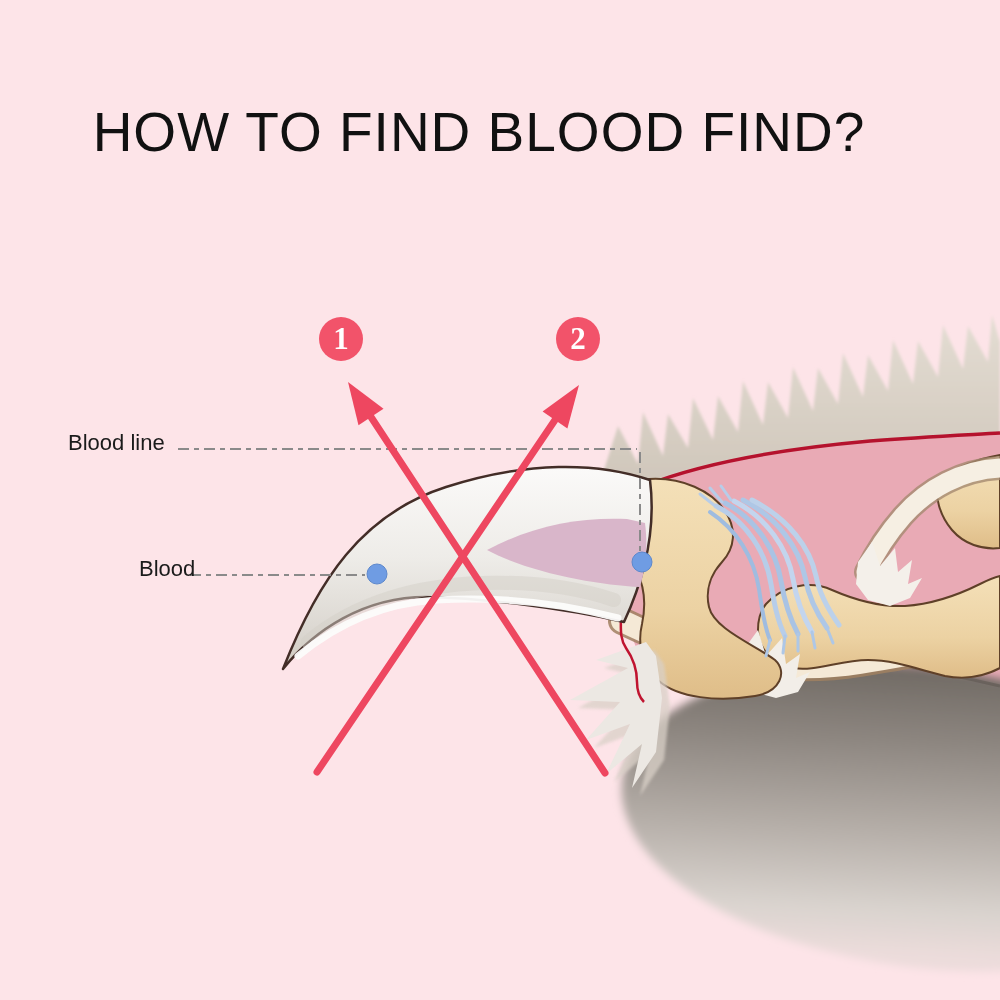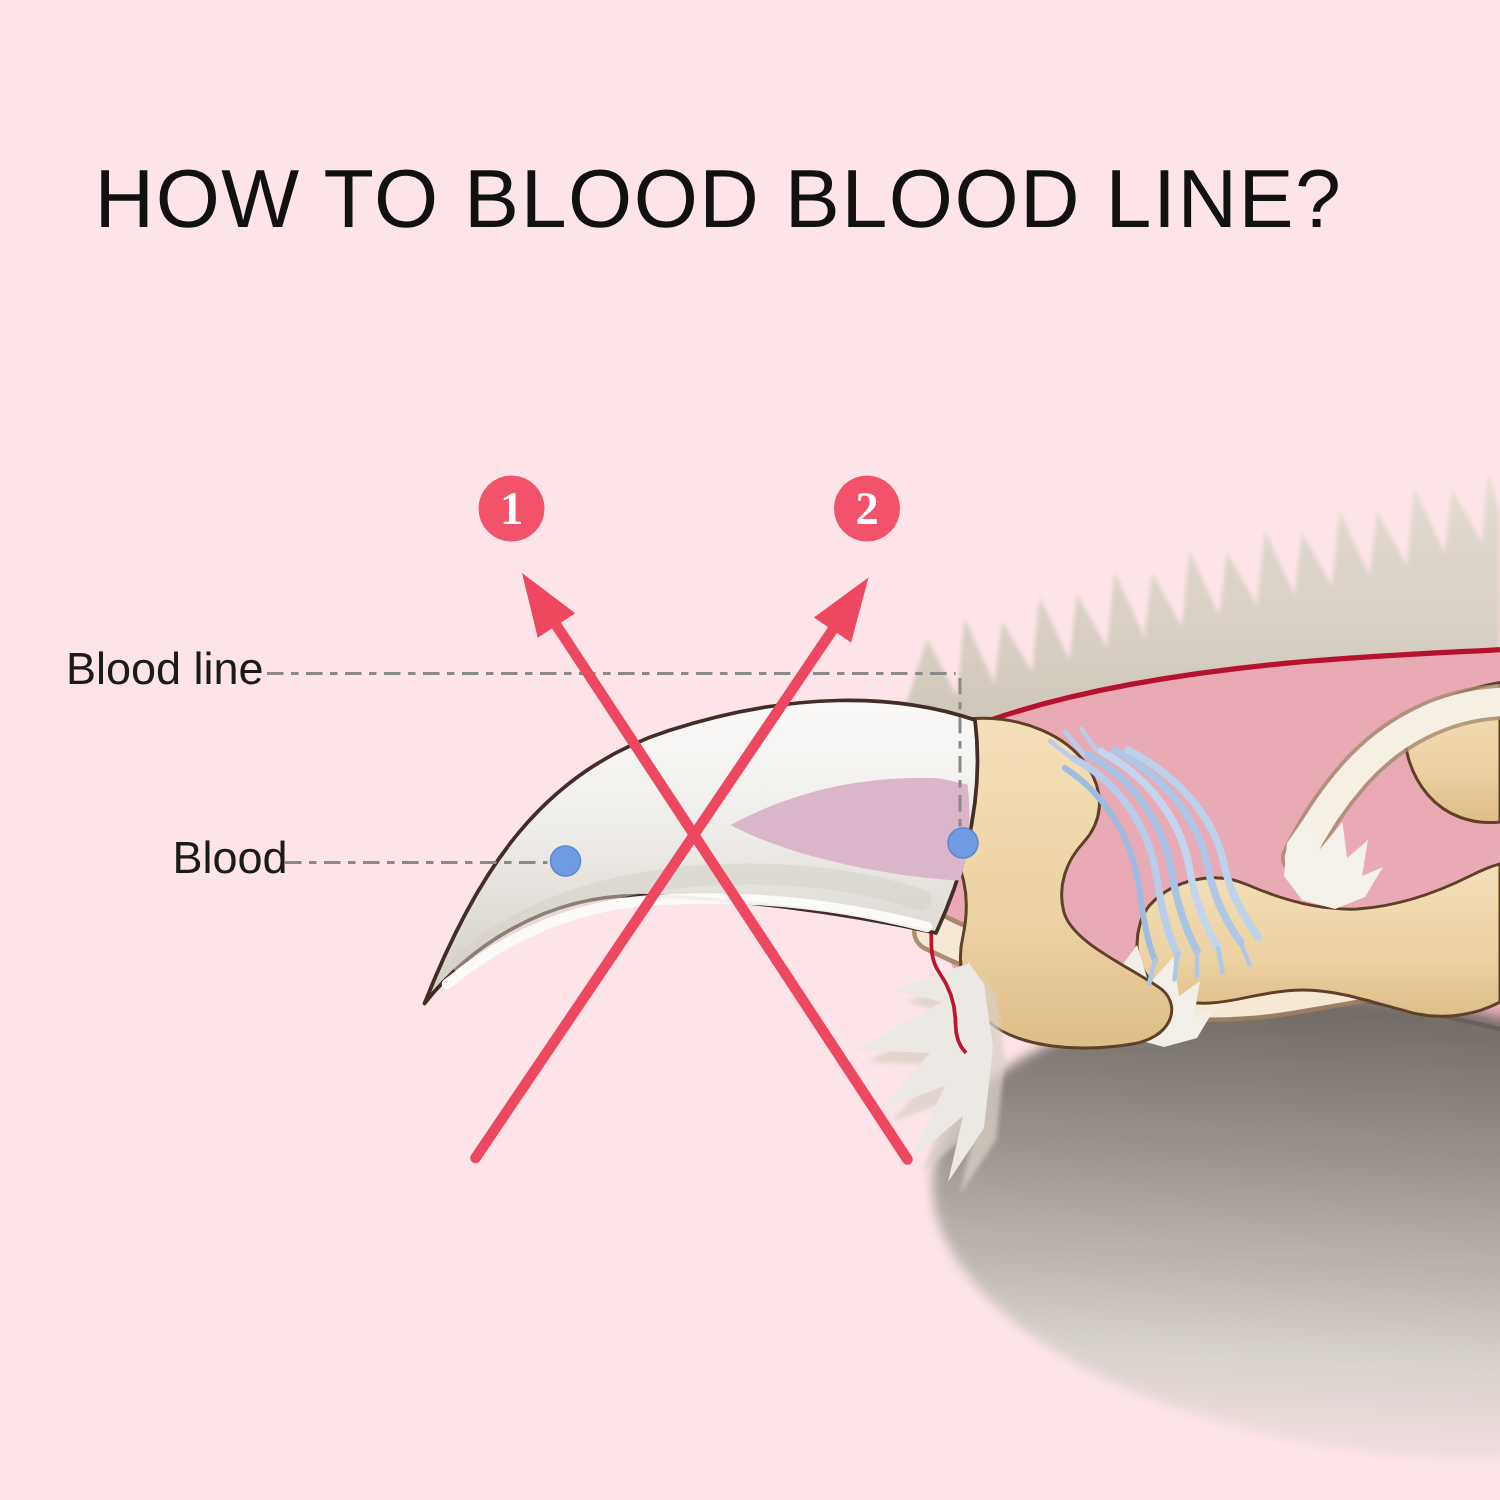--- a/index.html
+++ b/index.html
@@ -8,21 +8,21 @@
     background:var(--background,#fde4e8);
     font-family:"Liberation Sans",sans-serif;
   }
   .stage svg{position:absolute;left:0;top:0;}
   .title{
     position:absolute;left:0;top:100px;width:958px;text-align:center;
     font-size:55px;font-weight:400;letter-spacing:1px;color:var(--title-ink,#111);
     white-space:nowrap;
   }
   .lbl{
-    position:absolute;color:#1b1b1b;font-size:30px;font-weight:500;white-space:nowrap;
+    position:absolute;color:#1b1b1b;font-size:22px;font-weight:500;white-space:nowrap;margin-left:24px;
   }
   .lbl-blood{left:44px;top:430px;}
   .lbl-nail{left:115px;top:556px;}
   .marker{
     position:absolute;width:44px;height:44px;border-radius:50%;
     background:var(--marker-red,#f2536a);color:#fff;text-align:center;
     font-family:"Liberation Serif",serif;font-weight:700;font-size:31px;line-height:44px;
   }
   .marker-1{left:319px;top:317px;}
   .marker-2{left:556px;top:317px;}
@@ -131,19 +131,19 @@
     <g>
       <path fill="none" style="stroke:var(--arrow-red)" stroke-width="7" stroke-linecap="round" d="M 317 772 L 555 420"></path>
       <polygon style="fill:var(--arrow-red)" points="579,385 567.4,428.4 542.6,411.6"></polygon>
     </g>
     <g>
       <path fill="none" style="stroke:var(--arrow-red)" stroke-width="7" stroke-linecap="round" d="M 605 773 L 371 417"></path>
       <polygon style="fill:var(--arrow-red)" points="348,382 383.5,408.8 358.5,425.2"></polygon>
     </g>
   </svg>
 
-  <div class="title">HOW TO BLOOD BLOOD LINE?</div>
+  <div class="title">HOW TO FIND BLOOD FIND?</div>
   <div class="lbl lbl-blood">Blood line</div>
   <div class="lbl lbl-nail">Blood</div>
   <div class="marker marker-1">1</div>
   <div class="marker marker-2">2</div>
 
 </div>
 
 </body></html>

